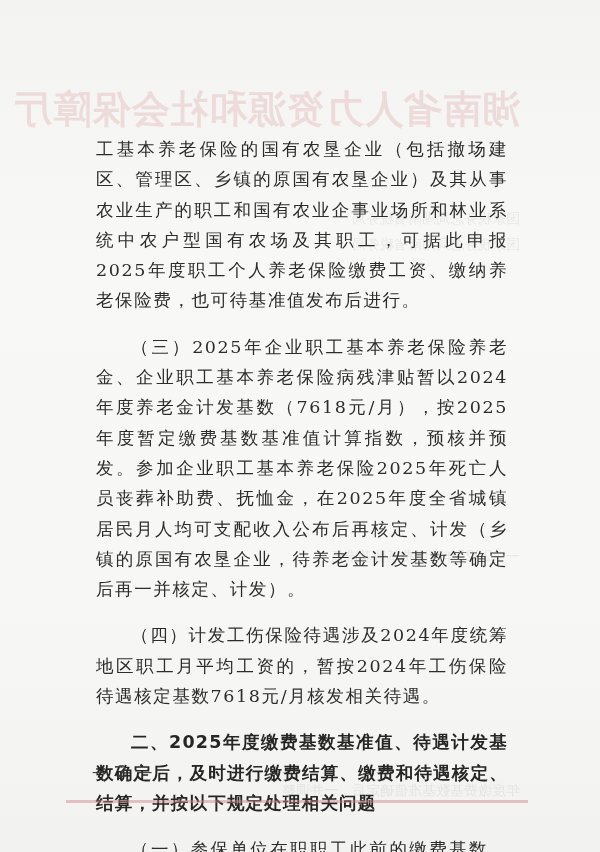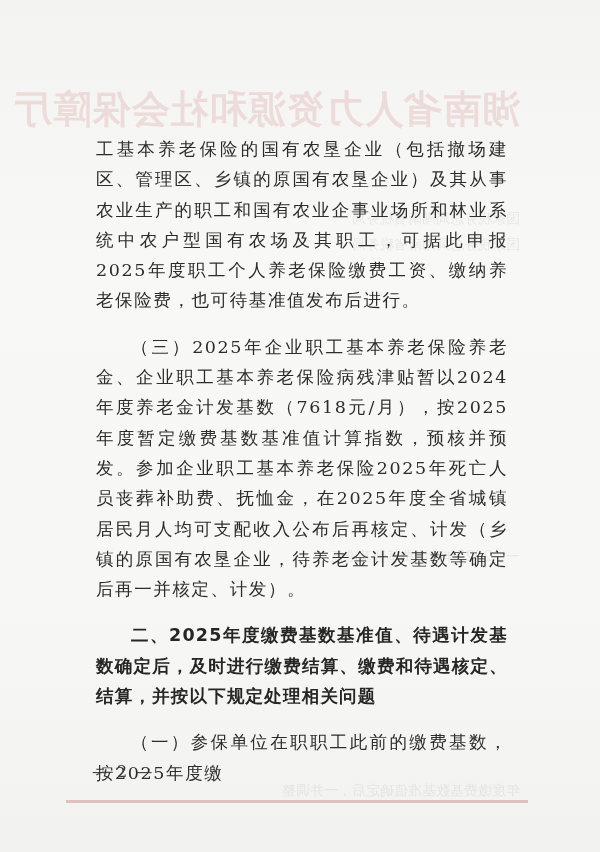--- a/index.html
+++ b/index.html
@@ -95,20 +95,21 @@
   <div class="bleed-line" style="top:236px;">国家税务总局湖南省税务局</div>
   <div class="bleed-line" style="top:548px;">一、2025年度缴费基数基准值</div>
   <div class="bleed-line" style="top:782px;">年度缴费基数基准值确定后，一并调整</div>
 
   <div class="body-text">
     <p>工基本养老保险的国有农垦企业（包括撤场建区、管理区、乡镇的原国有农垦企业）及其从事农业生产的职工和国有农业企事业场所和林业系统中农户型国有农场及其职工，可据此申报2025年度职工个人养老保险缴费工资、缴纳养老保险费，也可待基准值发布后进行。</p>
 
 
     <p class="indent"><span>（三）</span><span>2025年企业职工基本养老保险养老金、企业职工基本养老保险病残津贴暂以2024年度养老金计发基数（7618元/月），按2025年度暂定缴费基数基准值计算指数，预核并预发。参加企业职工基本养老保险2025年死亡人员丧葬补助费、抚恤金，在2025年度全省城镇居民月人均可支配收入公布后再核定、计发（乡镇的原国有农垦企业，待养老金计发基数等确定后再一并核定、计发）。</span></p>
 
+    <p class="indent"><span>（四）</span><span>计发工伤保险待遇涉及2024年度统筹地区职工月平均工资的，暂按2024年工伤保险待遇核定基数7618元/月核发相关待遇。</span></p>
 
     <p class="heading">二、2025年度缴费基数基准值、待遇计发基数确定后，及时进行缴费结算、缴费和待遇核定、结算，并按以下规定处理相关问题</p>
 
     <p class="indent"><span>（一）</span><span>参保单位在职职工此前的缴费基数，按2025年度缴</span></p>
   </div>
 
   <div class="page-number">— 2 —</div>
 
   <div class="footer-rule"></div>
 </div>

